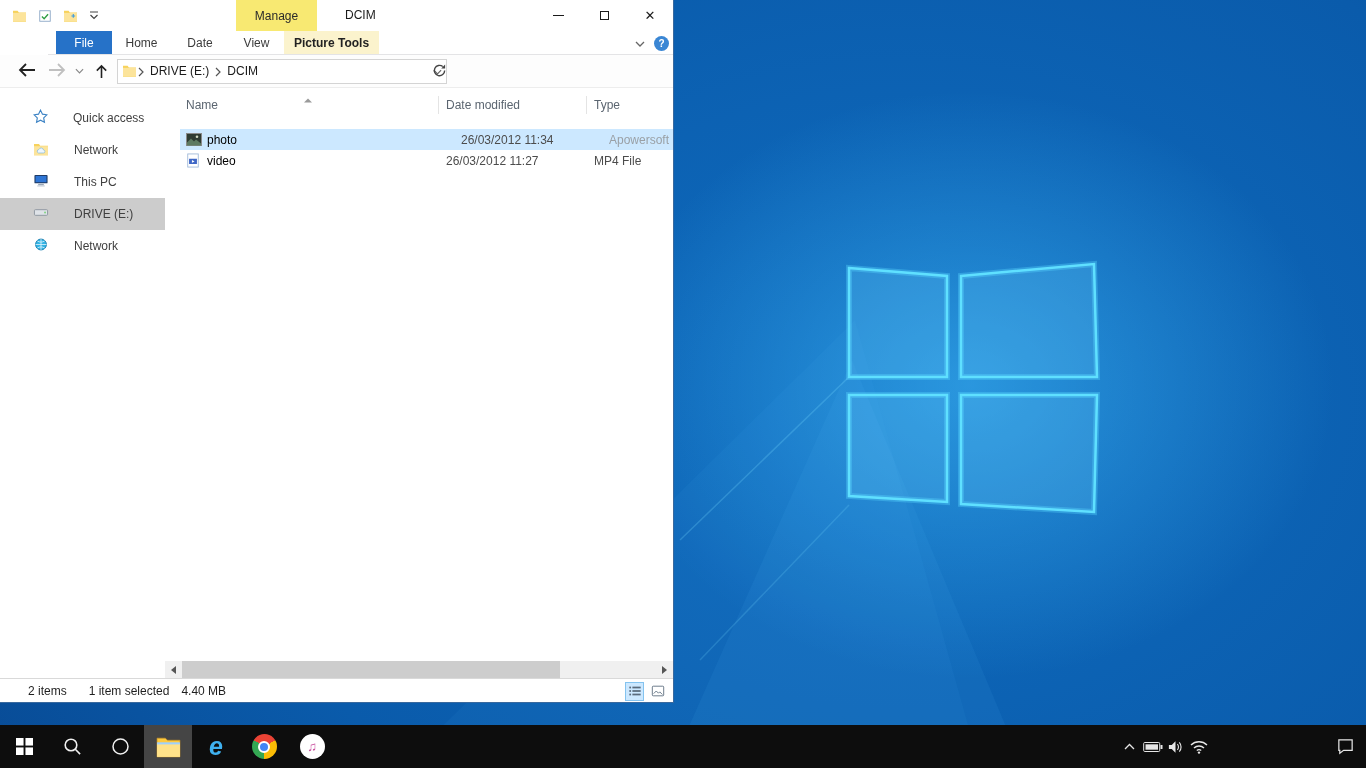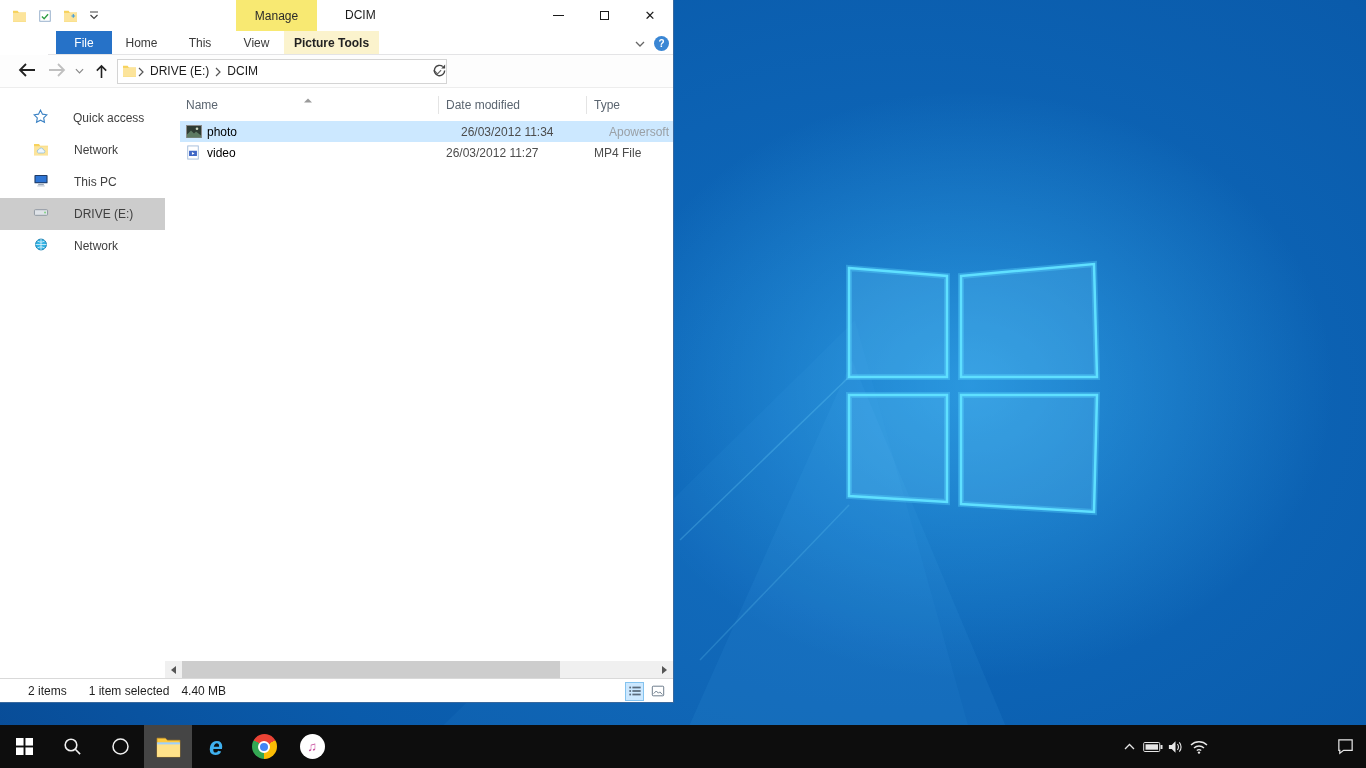--- a/index.html
+++ b/index.html
@@ -62,21 +62,21 @@
   .side-item .lbl { color:#404040;margin-left:17px; }
 
   .listarea { flex:1; position:relative; overflow:hidden; }
   .lheader { position:absolute; top:4px; left:0; right:0; height:26px; color:#5b6570; }
   .lheader .col { position:absolute; top:6px; }
   .col-name { left:21px; } .col-date { left:281px; } .col-type { left:429px; }
   .hdr-sep { position:absolute; top:4px; width:1px; height:18px; background:#e4e4e4; }
   .sort-caret { position:absolute; left:138px; top:0; }
   .rows { position:absolute; top:33px; left:0; right:0; }
   .frow { position:relative; height:21px; display:flex; align-items:center; white-space:nowrap; overflow:hidden; }
-  .frow.selected { background:var(--selection,#cce8ff); margin-left:15px; padding-left:6px; }
+  .frow.selected { background:var(--selection,#cce8ff); margin-left:15px; padding-left:6px;margin-top:8px; }
   .frow:not(.selected) { padding-left:21px; }
   .frow .ficon { display:inline-flex; width:16px; margin-right:5px; flex:none; }
   .frow .fname { color:#000; }
   .frow .fdate { position:absolute; left:281px; color:#4c4c4c; }
   .frow .ftype { position:absolute; left:429px; color:#4c4c4c; }
   .frow.selected .ftype { color:#9aa0a6; }
 
   .hscroll { margin-left:165px; height:17px; background:#f0f0f0; position:relative; }
   .sc-btn { position:absolute; top:0; width:17px; height:17px; display:grid; place-items:center; }
   .sc-left { left:0; } .sc-right { right:0; }
@@ -175,21 +175,21 @@
           </div>
         <div class="wc">
             <span class="close-glyph">✕</span>
           </div>
       </div>
     </div>
 
     <div class="tabrow">
       <div class="tab file">File</div>
       <div class="tab home">Home</div>
-      <div class="tab share">This</div>
+      <div class="tab share">Date</div>
       <div class="tab view">View</div>
       <div class="tab ctx">Picture Tools</div>
       <div class="ribbon-right">
         <span>
           <svg width="10" height="6" viewBox="0 0 10 6">
               <path d="M1 1l4 4 4-4" fill="none" stroke="#666" stroke-width="1.3"></path>
             </svg>
         </span>
         <span class="help-btn">?</span>
       </div>

